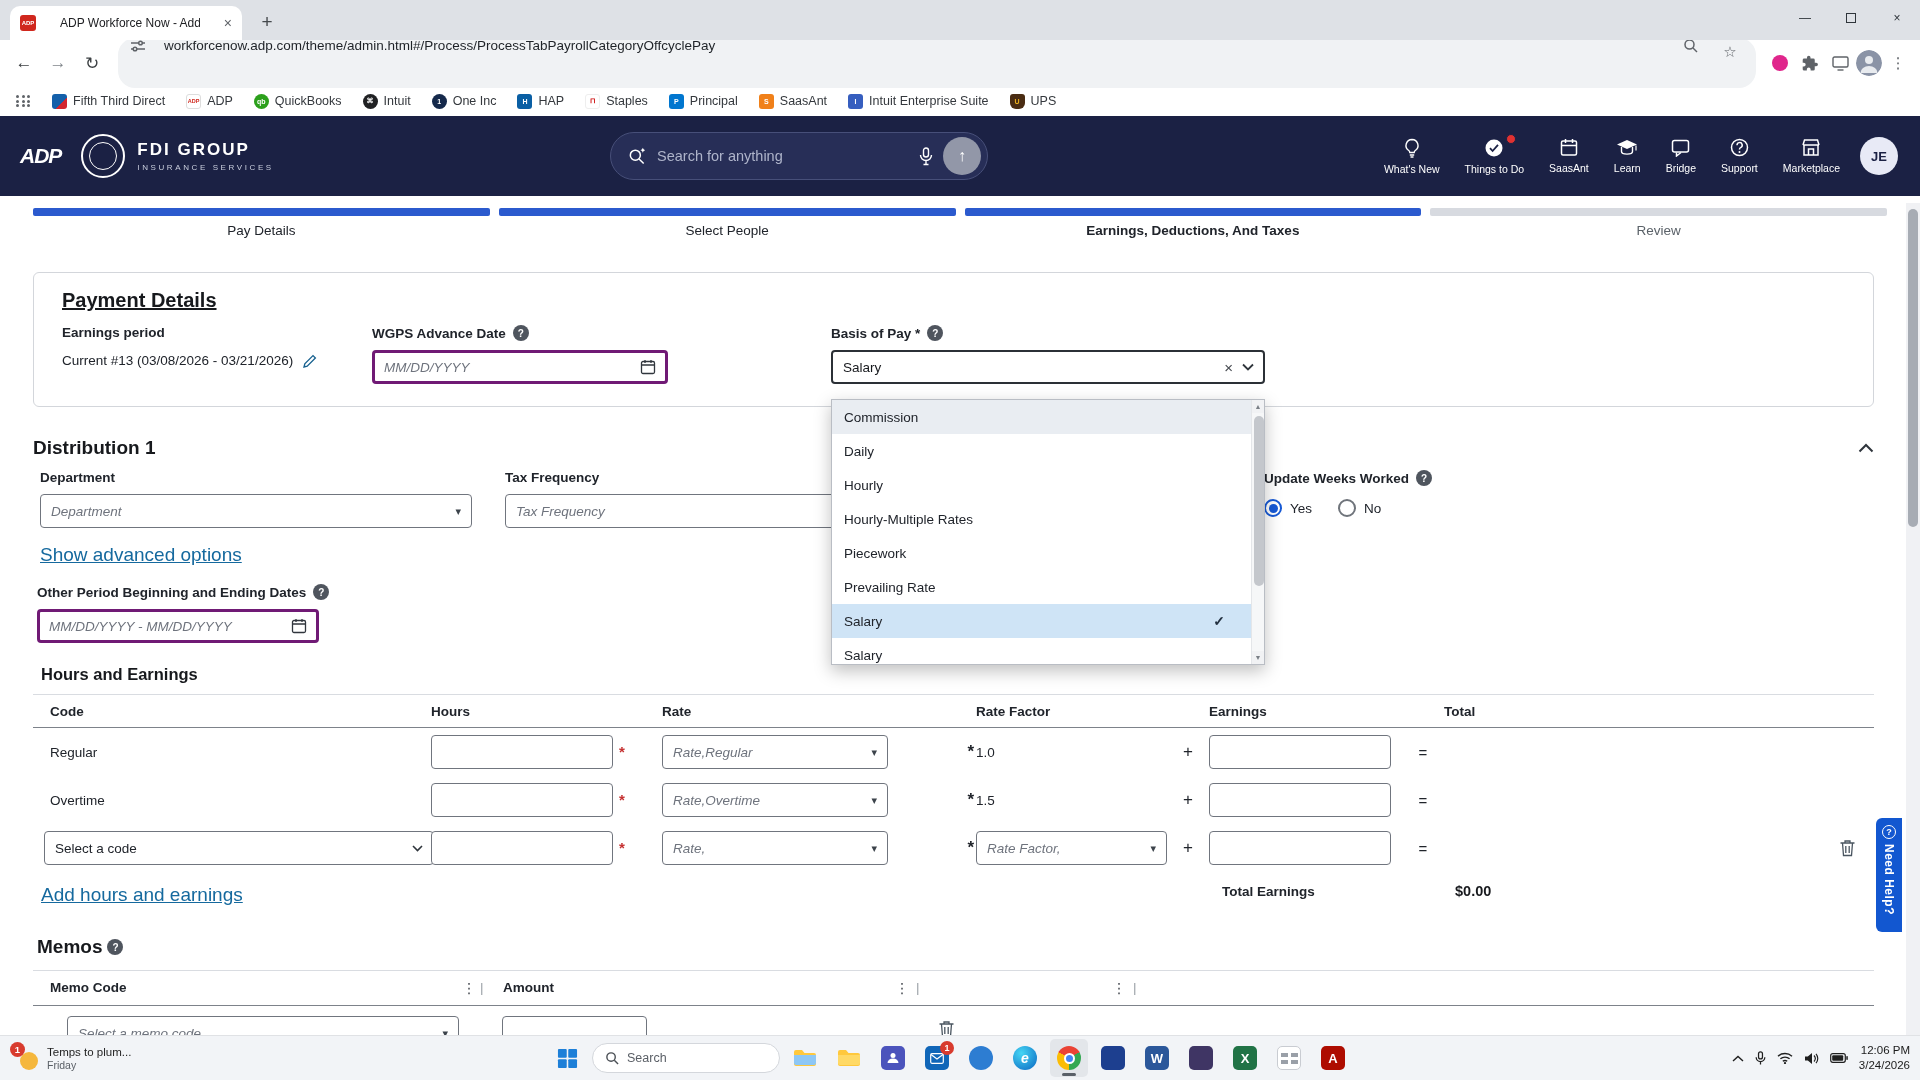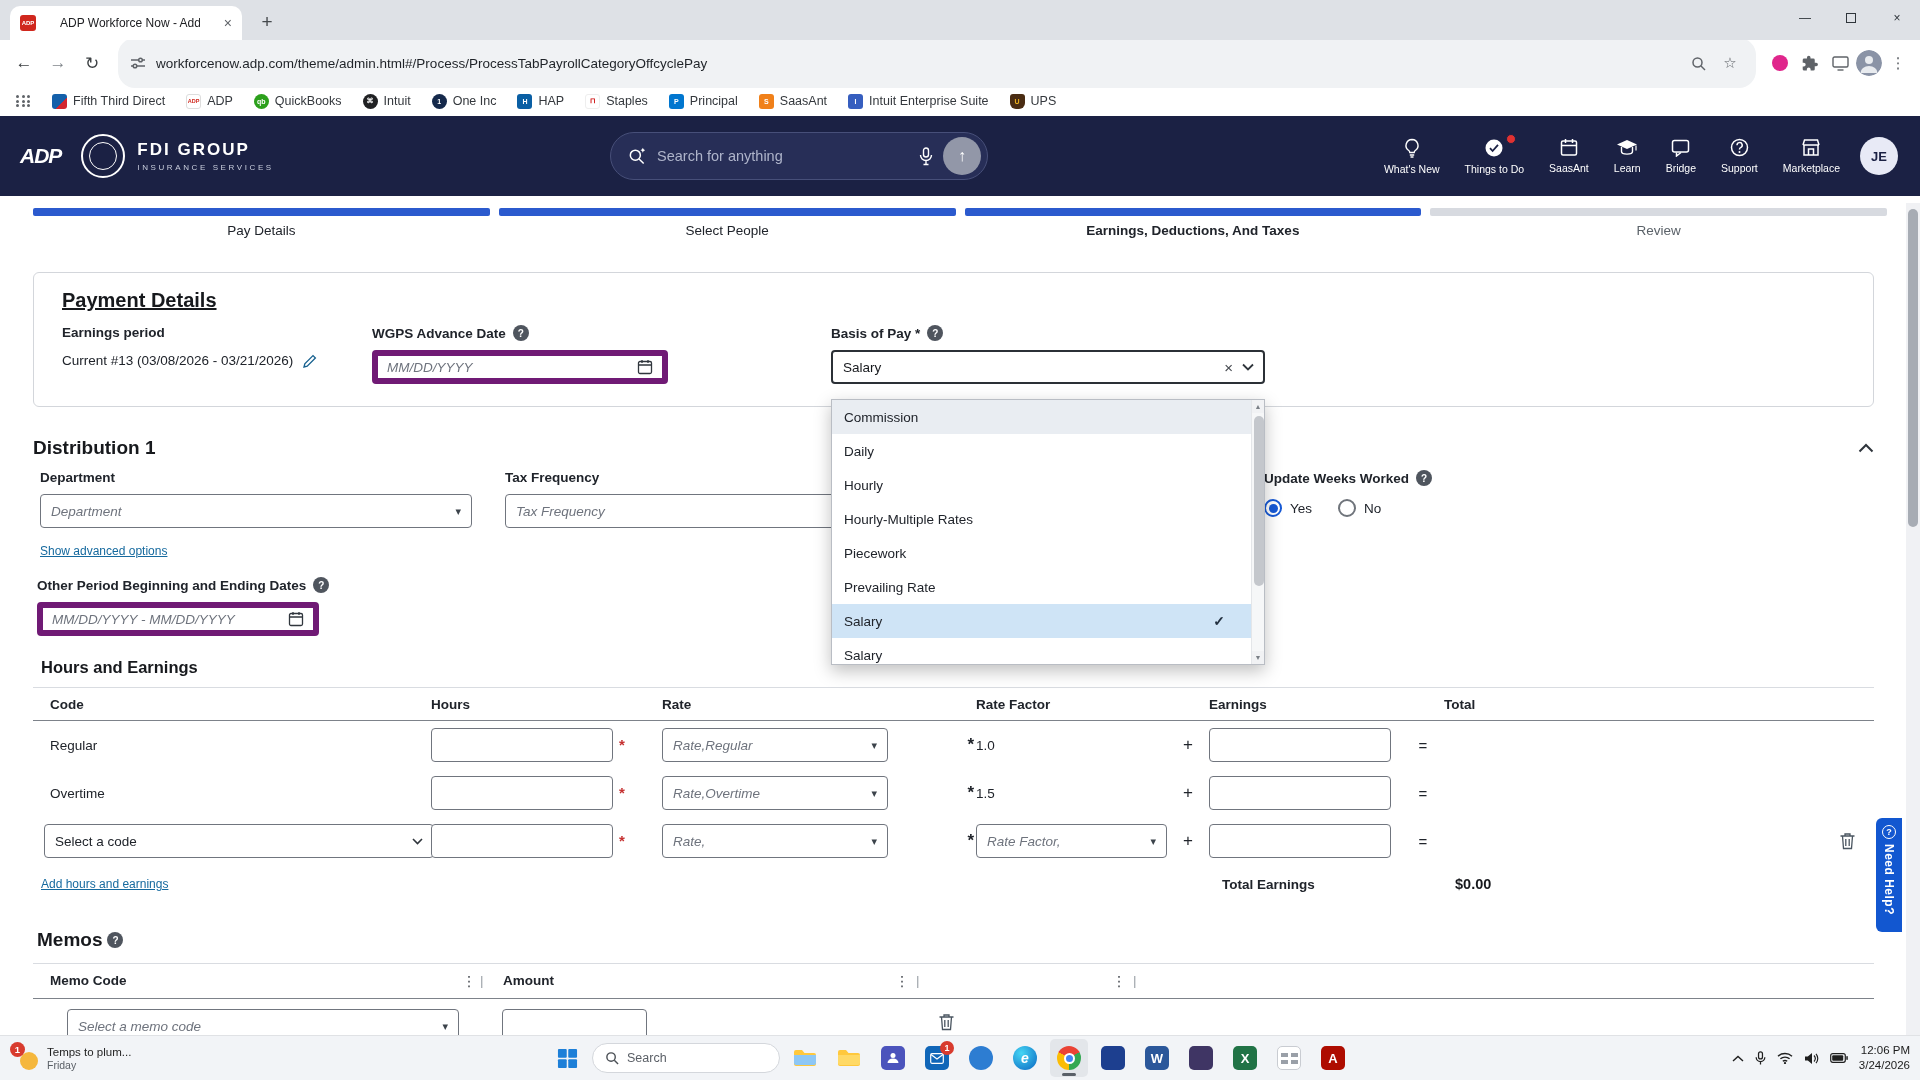--- a/index.html
+++ b/index.html
@@ -13,21 +13,21 @@
   .tab-title { flex:1; white-space:nowrap; overflow:hidden; }
   .tab-close { font-size:14px; color:#5f6368; cursor:default; }
   .newtab { margin-left:12px; margin-bottom:5px; font-size:19px; color:#45494d; width:26px; height:26px; }
   .win-controls { position:absolute; right:0; top:0; height:36px; display:flex; }
   .win-controls > span { width:46px; display:flex; align-items:center; justify-content:center; font-size:12px; color:#2f353b; }
   .maxbox { width:10px; height:10px; border:1.2px solid #2f353b; display:inline-block; }
 
   .urlrow { height:46px; background:#fff; display:flex; align-items:center; padding:0 8px; gap:2px; }
   .nav-ic { width:32px; height:32px; border-radius:50%; font-size:17px; color:#3c4043; }
   .nav-ic.fwd { color:#80868b; }
-  .addressbar { flex:1; height:50px; background:#f0f2f4; border-radius:17px; display:flex; align-items:center; padding:0 12px; gap:10px; margin:0 8px; }
+  .addressbar { flex:1; height:50px; background:#f0f2f4; border-radius:17px; display:flex; align-items:flex-start; padding:0 12px; gap:18px; margin:0 8px; }
   .url { flex:1; font-size:13.5px; color:#1f2328; white-space:nowrap; overflow:hidden; }
   .tb-ic { width:28px; height:28px; color:#5f6368; font-size:15px; }
   .prof-avatar { width:26px; height:26px; border-radius:50%; overflow:hidden; }
 
   .bookmarks { height:30px; background:#fff; display:flex; align-items:center; gap:21px; padding:0 16px; }
   .bm { display:flex; align-items:center; gap:6px; font-size:12.5px; color:#34383d; white-space:nowrap; }
   .bm-ic { width:15px; height:15px; border-radius:3px; font-size:7px; color:#fff; font-weight:bold; flex:none; }
   .grid9 { display:grid; grid-template-columns:repeat(3,4px); grid-gap:1.5px; }
   .grid9 i { width:3px; height:3px; border-radius:50%; background:#5f6368; }
 
@@ -58,21 +58,21 @@
   .step.upcoming .step-label { color:#5b6269; }
 
   .content { padding:0 46px 0 33px; }
   .payment-card { margin-top:34px; border:1px solid #d3d6db; border-radius:6px; padding:16px 28px 22px; width:1841px; }
   .pc-title { font-size:20px; font-weight:bold; color:#17191d;text-decoration:underline; }
   .pc-cols { display:flex; margin-top:13px; }
   .pc-col1 { width:310px; } .pc-col2 { width:459px; } .pc-col3 { flex:1; }
   .field-label { font-size:13.5px; font-weight:bold; color:#20242b; display:flex; align-items:center; gap:7px; }
   .help { width:16px; height:16px; border-radius:50%; background:#4f555e; color:#fff; font-size:10px; font-weight:bold; flex:none; }
   .ep-value { margin-top:13px; font-size:13.5px; color:#20242b; display:flex; gap:10px; align-items:center; }
-  .text-input { margin-top:9px; height:34px; border:6px solid #701a75; border-radius:4px; display:flex; align-items:center; padding:0 9px; background:#fff; }
+  .text-input { margin-top:9px; height:34px; border:3px solid #701a75; border-radius:4px; display:flex; align-items:center; padding:0 9px; background:#fff; }
   .text-input.w296 { width:296px; } .text-input.w282 { width:282px; }
   input.real { border:none; outline:none; background:transparent; flex:1; font-size:13.5px; font-family:inherit; color:#20242b; min-width:0; }
   input.real::placeholder { font-style:italic; color:#6e737d; opacity:1; }
 
   .basis-wrap { position:relative; z-index:80; width:434px; }
   .combobox { margin-top:9px; width:434px; height:34px; border:2px solid #2b3036; border-radius:4px; display:flex; align-items:center; padding:0 9px 0 10px; gap:9px; background:#fff; }
   .cb-value { flex:1; font-size:13.5px; color:#17191d; }
   .cb-clear { font-size:15px; color:#44484e; }
   .basis-panel { position:absolute; top:49px; left:0; width:434px; height:266px; background:#fff; border:1px solid #b9bdc4; box-shadow:0 6px 16px rgba(0,0,0,.25); overflow:hidden; }
   .dd-items { margin-right:13px; }
@@ -91,21 +91,21 @@
   .dist-cols { display:flex; margin-top:11px; padding-left:7px; width:1841px; }
   .dc1 { width:432px; } .dc2 { width:433px; margin-left:33px; } .dc3 { margin-left:326px; }
   .select { margin-top:9px; height:34px; border:1px solid #70757e; border-radius:4px; display:flex; align-items:center; padding:0 10px; font-size:13.5px; background:#fff; }
   .select .ph { font-style:italic; color:#6e737d; flex:1; }
   .select .car { color:#3c434b; font-size:11px; }
   .radios { display:flex; gap:26px; margin-top:13px; align-items:center; }
   .radio-opt { display:flex; align-items:center; gap:8px; font-size:13.5px; color:#20242b; }
   .radio { width:18px; height:18px; border-radius:50%; border:2px solid #6f747b; position:relative; background:#fff; flex:none; }
   .radio.sel { border-color:#1659d6; }
   .radio.sel::after { content:""; position:absolute; inset:2.5px; border-radius:50%; background:#1659d6; }
-  .link { color:#15699e; text-decoration:underline; font-size:12px; }
+  .link { color:#15699e; text-decoration:underline; font-size:19px; }
   .adv-link { display:inline-block; margin:16px 0 0 7px; }
   .other-period { margin:18px 0 0 4px; }
 
   .hours { margin-top:22px; }
   .he-title { font-size:16.5px; font-weight:bold; color:#17191d; margin-left:8px; }
   .he-grid { display:grid; grid-template-columns:398px 194px 37px 226px 88px 191px 42px 193px 42px 1fr; align-items:center; width:1841px; }
   .he-head { border-top:1px solid #d9dce1; border-bottom:1px solid #7d828a; height:34px; margin-top:10px; font-weight:bold; font-size:13.5px; color:#20242b; }
   .he-row { height:48px; font-size:13.5px; color:#20242b; }
   .cell-pad { padding-left:17px; }
   .row-input { width:182px; height:34px; border:1px solid #70757e; border-radius:4px; background:#fff; }

